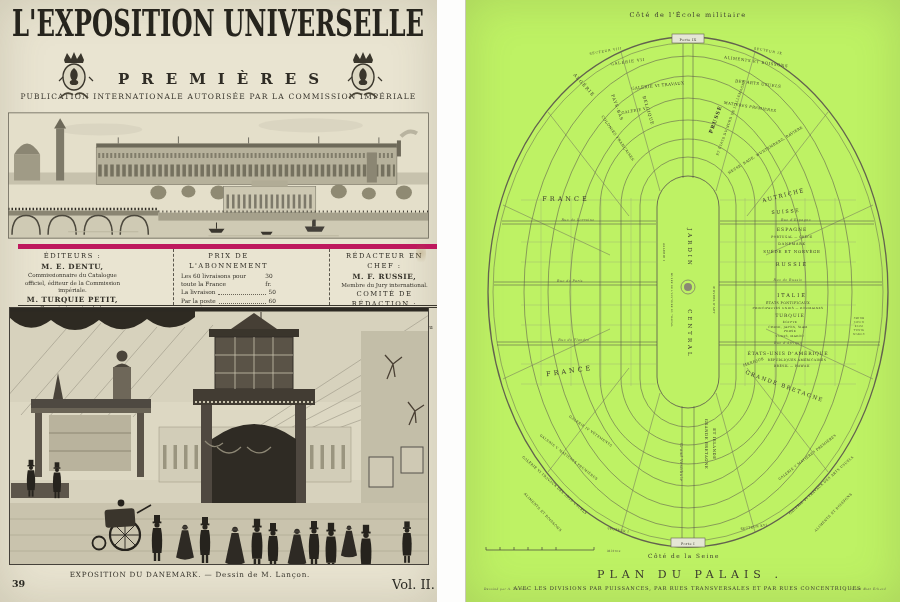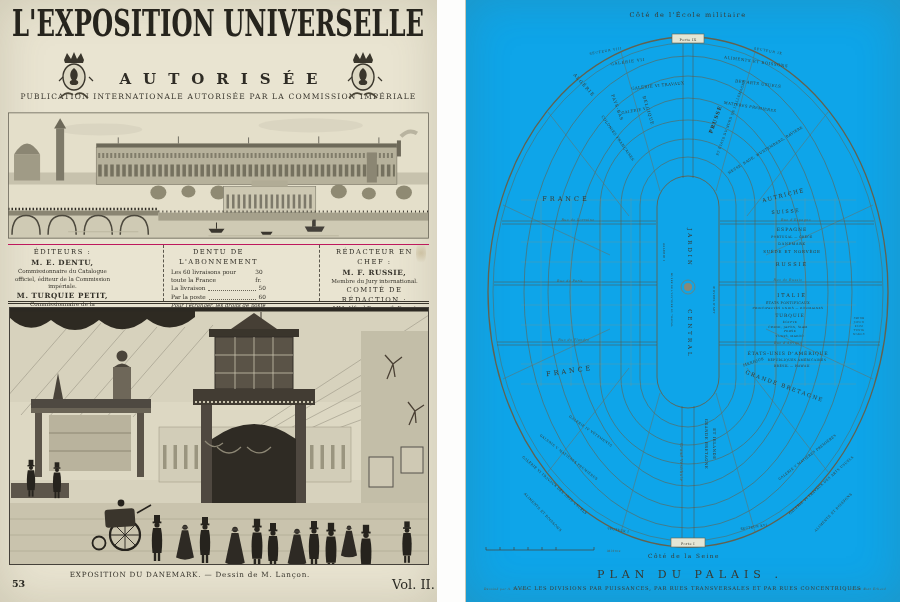--- a/index.html
+++ b/index.html
@@ -1,31 +1,31 @@
 <!DOCTYPE html>
 <html><head>
 <meta charset="utf-8">
 <style>
   html,body{margin:0;padding:0;background:#fbfbf9;}
   body{width:900px;height:602px;position:relative;overflow:hidden;
        font-family:"DejaVu Serif","Liberation Serif",serif;color:#2b2a23;}
   .page{position:absolute;top:0;height:602px;box-shadow:inset 0 0 46px rgba(95,88,58,.20);}
   .page-left{left:0;width:437px;background:#e9e4d1;}
-  .page-right{left:465px;width:435px;background:#0ea5e9;border-left:1px solid #c9c9b8;}
+  .page-right{left:465px;width:435px;background:#bef264;border-left:1px solid #c9c9b8;}
   .gutter{position:absolute;left:437px;top:0;width:28px;height:602px;background:#fdfdfc;}
   .abs{position:absolute;}
   .masthead-title{left:0;top:8;width:437px;height:46px;}
   .de1867{left:0;top:52px;width:437px;text-align:center;font-size:13px;letter-spacing:9px;color:#34312a;}
   .illustree{left:0;top:68px;width:437px;text-align:center;font-size:15px;font-weight:bold;
              letter-spacing:12px;color:#2f2c25;text-indent:12px;}
   .authorization{left:0;top:90px;width:437px;text-align:center;font-size:7.5px;letter-spacing:1.2px;color:#3a372e;}
   .arms{width:44px;height:52px;top:52px;}
   .arms-l{left:52px;} .arms-r{left:341px;}
   .panorama{left:8px;top:112px;width:421px;height:127px;}
-  .infoblock{left:8px;top:244px;width:421px;height:56px;border-top:1px solid #be185d;
+  .infoblock{left:18px;top:244px;width:421px;height:56px;border-top:5px solid #be185d;
              border-bottom:3px double #3a362c;display:flex;font-size:6.3px;line-height:1.45;color:#333028;gap:46px;}
   .infocol{flex:1;padding:3px 5px;text-align:center;}
   .infocol+.infocol{border-left:1px dashed #5a564b;}
   .ic-head{font-size:6.8px;letter-spacing:1.5px;}
   .ic-name{font-weight:bold;font-size:7.2px;letter-spacing:.6px;}
   .ic-small{font-size:5.6px;line-height:1.35;}
   .sub-row{display:flex;align-items:flex-end;font-size:5.8px;text-align:left;margin:0 2px;}
   .sub-row .lead{flex:1;border-bottom:1px dotted #6a6557;margin:0 3px 1.5px 3px;height:1px;}
   .sub-note{font-style:italic;font-size:5.4px;margin-top:1px;}
   .engraving2{left:9px;top:307px;width:420px;height:258px;}
@@ -38,21 +38,21 @@
 </style>
 </head>
 <body>
 
 <div class="page page-left">
 
   <svg class="abs masthead-title" viewBox="0 0 437 46">
     <text x="218" y="36" text-anchor="middle" textLength="412" lengthAdjust="spacingAndGlyphs" font-size="38" font-weight="bold" fill="#26241d">L'EXPOSITION UNIVERSELLE</text>
   </svg>
 
-  <div class="abs illustree" style="top:70px">AUTORISÉE</div>
+  <div class="abs illustree" style="top:70px">PREMIÈRES</div>
   <div class="abs authorization" style="top:92px">PUBLICATION INTERNATIONALE AUTORISÉE PAR LA COMMISSION IMPÉRIALE</div>
 
   <svg class="abs arms arms-l" viewBox="0 0 36 52">
     <path d="M8,8 L11,1 L15,7 L18,0 L21,7 L25,1 L28,8 L27,11 L9,11 Z" fill="#3a362c"></path>
     <ellipse cx="18" cy="25" rx="11" ry="13" fill="#ddd8c3" stroke="#3a362c" stroke-width="1.4"></ellipse>
     <path d="M18,16 c-4,3 -5,8 -2,12 c-3,1 -3,4 0,5 l4,0 c3,-1 3,-4 0,-5 c3,-4 2,-9 -2,-12 z" fill="#3a362c"></path>
     <path d="M7,25 l-4,4 m30,-4 l4,4" stroke="#3a362c" stroke-width="1.2"></path>
     <path d="M4,46 Q11,38 17,43 M32,46 Q25,38 19,43" stroke="#4a4536" stroke-width="1.6" fill="none"></path>
   </svg>
   <svg class="abs arms arms-r" viewBox="0 0 36 52">
@@ -108,21 +108,21 @@
 
   <div class="abs infoblock">
     <div class="infocol">
       <div class="ic-head">ÉDITEURS :</div>
       <div class="ic-name">M. E. DENTU,</div>
       <div class="ic-small">Commissionnaire du Catalogue officiel, éditeur de la Commission impériale.</div>
       <div class="ic-name">M. TURQUIE PETIT,</div>
       <div class="ic-small">Commissionnaire de la photographie du Champ de Mars, photographe de la Commission impériale.</div>
     </div>
     <div class="infocol">
-      <div class="ic-head">DENTU DE L'ABONNEMENT</div>
+      <div class="ic-head">PRIX DE L'ABONNEMENT</div>
       <div class="sub-row">
         <span>Les 60 livraisons pour toute la France</span>
         <span class="lead"></span>
         <span>30 fr.</span>
       </div>
       <div class="sub-row">
         <span>La livraison</span>
         <span class="lead"></span>
         <span>50</span>
       </div>
@@ -245,21 +245,21 @@
     <use href="#fw" transform="translate(288,243) scale(1.1)"></use>
     <use href="#fm" transform="translate(305,238) scale(1.0)"></use>
     <use href="#fm" transform="translate(322,241) scale(1.05)"></use>
     <use href="#fw" transform="translate(340,237) scale(0.95)"></use>
     <use href="#fm" transform="translate(357,243) scale(1.05)"></use>
     <use href="#fm" transform="translate(398,236) scale(0.9)"></use>
     <rect x="0.5" y="0.5" width="419" height="257" fill="none" stroke="#45413a" stroke-width="1"></rect>
   </svg>
 
   <div class="abs caption">EXPOSITION DU DANEMARK. — Dessin de M. Lançon.</div>
-  <div class="abs pageno">53</div>
+  <div class="abs pageno">39</div>
   <div class="abs volno">Vol. II.</div>
   <div class="abs spot" style="left:416px;top:240px;width:10px;height:26px;"></div>
 </div>
 
 <div class="gutter"></div>
 
 <div class="page page-right">
   <svg class="abs mapsvg" viewBox="0 0 435 602">
 
     <g stroke="#63624f" fill="none">

